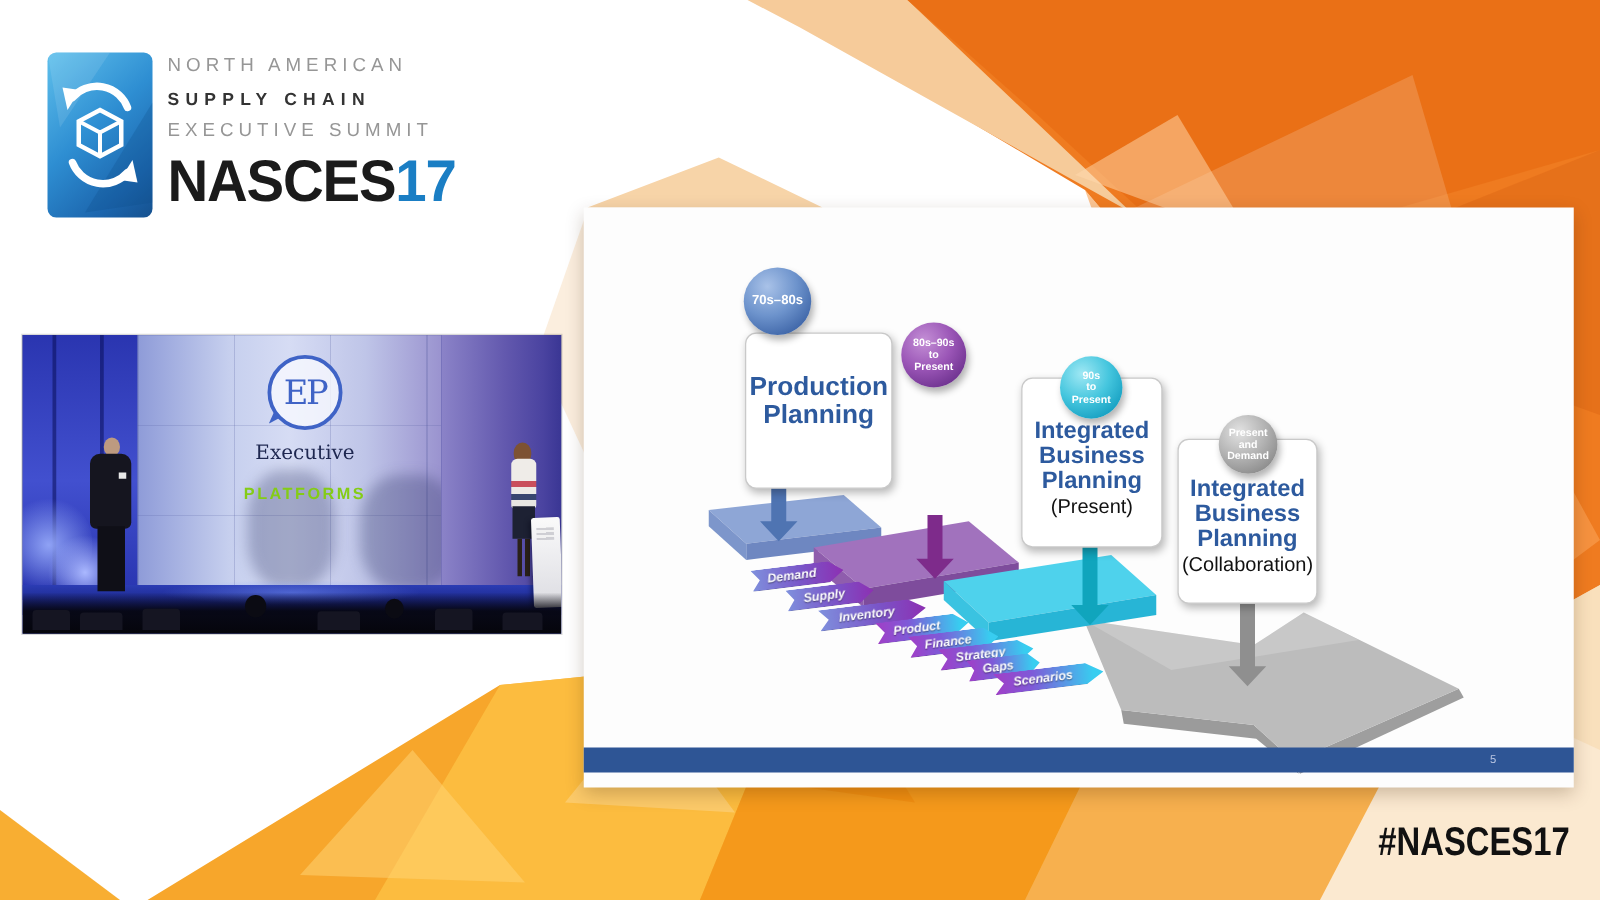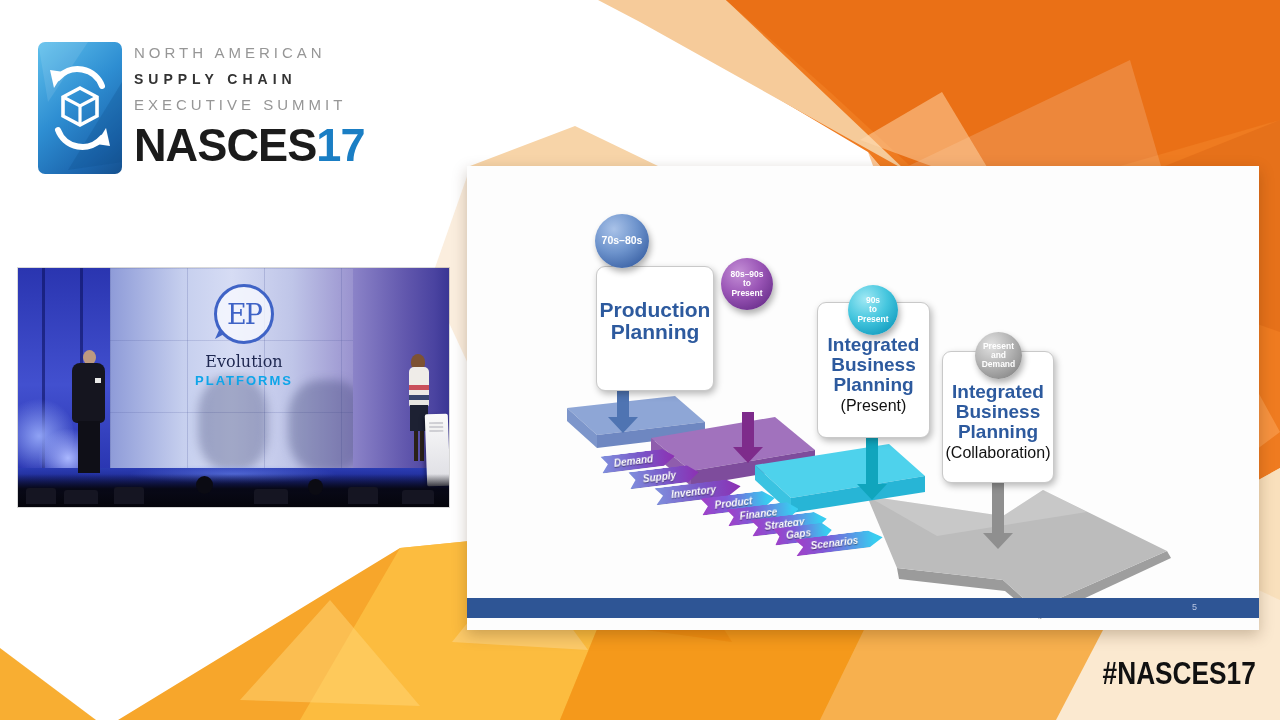--- a/index.html
+++ b/index.html
@@ -43,21 +43,21 @@
   .wall-right{left:335px;top:0;width:96px;height:212px;
     background:linear-gradient(90deg,#8b83c8 0%,#6157ad 55%,#4a43a0 85%,#3a3694 100%);}
   #ep-badge{left:196px;top:16px;width:60px;height:60px;border-radius:50%;
     border:3px solid #3f63c6;background:rgba(248,250,255,.78);
     display:flex;align-items:center;justify-content:center;}
   #ep-badge .tail{position:absolute;left:-2px;bottom:2px;width:10px;height:10px;background:#3f63c6;
     clip-path:polygon(0 100%,100% 45%,45% 0);}
   #ep-initials{font-family:"DejaVu Serif", serif;font-size:27px;color:#3f63c6;letter-spacing:-2px;}
   #brand-lines{left:146px;top:84px;width:160px;text-align:center;}
   #brand-line1{font-family:"DejaVu Serif", serif;font-size:16px;color:#1e2750;}
-  #brand-line2{font-size:13px;font-weight:700;letter-spacing:2px;color:#0ea5e9;margin-top:2px;}
+  #brand-line2{font-size:13px;font-weight:700;letter-spacing:2px;color:#84cc16;margin-top:16px;}
   #floor{left:0;top:200px;width:431px;height:24px;
     background:linear-gradient(180deg,#2b3cb4 0%,#16207c 80%);}
   #floor-glow{left:110px;top:196px;width:210px;height:20px;border-radius:50%;
     background:radial-gradient(ellipse,rgba(120,150,255,.5),rgba(120,150,255,0) 70%);}
   
   .man-head{left:13px;top:0;width:13px;height:15px;border-radius:50%;background:#bd9a80;}
   .man-body{left:2px;top:13px;width:33px;height:60px;border-radius:8px 8px 5px 5px;background:#15151f;}
   .man-badge{left:25px;top:28px;width:6px;height:5px;background:#e8e8e8;}
   .man-legs{left:8px;top:71px;width:22px;height:52px;background:#0f0f17;}
   .woman-hair{left:5px;top:0;width:14px;height:16px;border-radius:50% 50% 40% 40%;background:#7d5233;}
@@ -193,21 +193,21 @@
       <div class="wall-shadow abs" style="left:88px;top:108px;width:70px;height:95px;"></div>
       <div class="wall-shadow abs" style="left:178px;top:112px;width:78px;height:92px;"></div>
     </div>
     <div class="wall-right abs"></div>
 
     <div id="ep-badge" class="abs">
       <div class="tail"></div>
       <span id="ep-initials">EP</span>
     </div>
     <div id="brand-lines" class="abs">
-      <div id="brand-line1">Evolution</div>
+      <div id="brand-line1">Executive</div>
       <div id="brand-line2">PLATFORMS</div>
     </div>
 
     <div id="floor" class="abs"></div>
     <div id="floor-glow" class="abs"></div>
 
     <div class="abs" style="left:52px;top:82px;width:38px;height:126px;">
       <div class="man-head abs"></div>
       <div class="man-body abs"></div>
       <div class="man-badge abs"></div>

